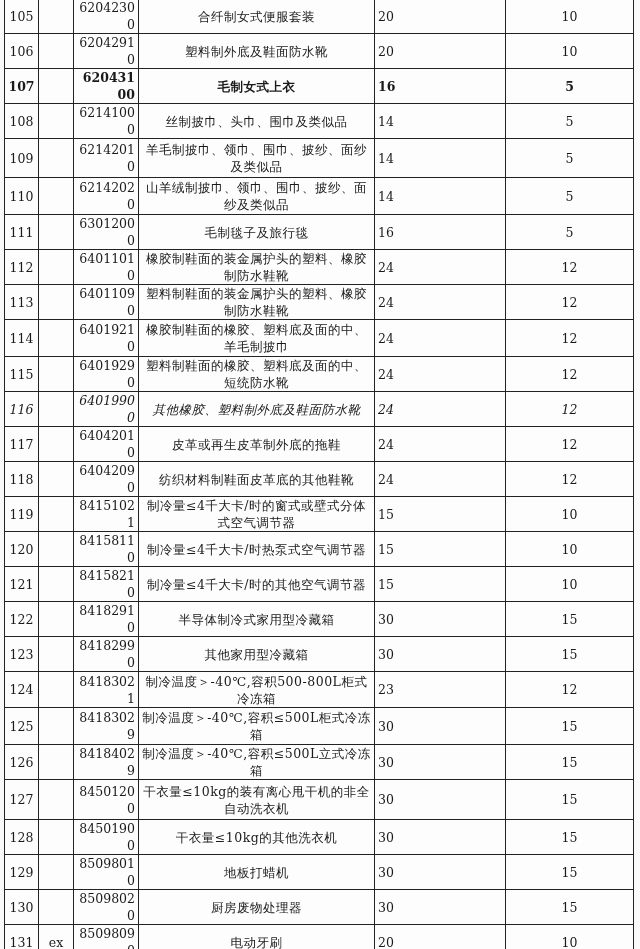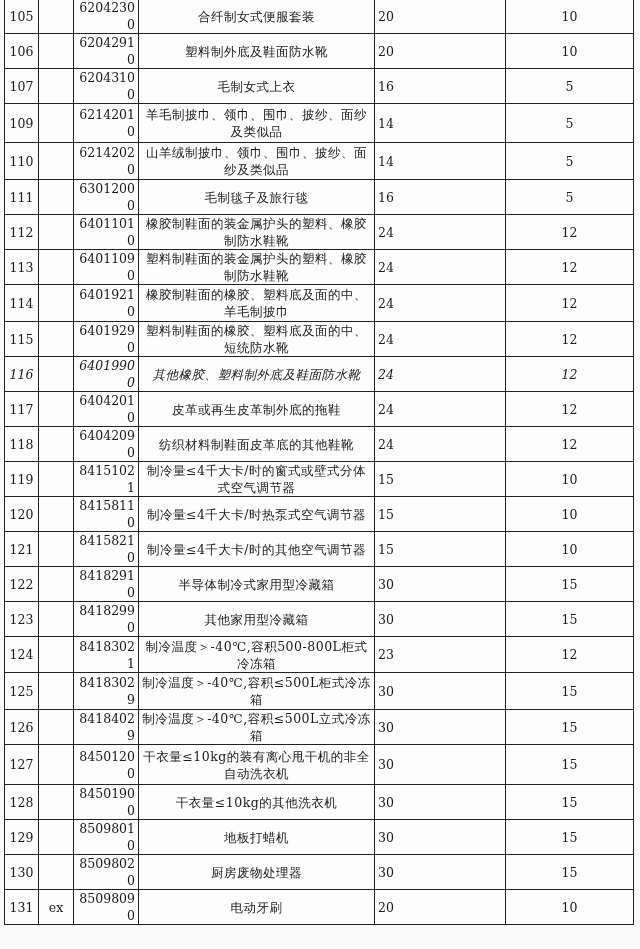--- a/index.html
+++ b/index.html
@@ -78,26 +78,34 @@
           <td class="c-tmp">10</td>
         </tr>
         <tr style="height: 19px;">
           <td class="c-no">106</td>
           <td class="c-ex"></td>
           <td class="c-code">62042910</td>
           <td class="c-desc">塑料制外底及鞋面防水靴</td>
           <td class="c-mfn">20</td>
           <td class="c-tmp">10</td>
         </tr>
-        <tr style="height: 19px;">
+        <tr style="height: 19px; font-weight: bold;">
           <td class="c-no">107</td>
           <td class="c-ex"></td>
           <td class="c-code">62043100</td>
           <td class="c-desc">毛制女式上衣</td>
           <td class="c-mfn">16</td>
+          <td class="c-tmp">5</td>
+        </tr>
+        <tr style="height: 20px;">
+          <td class="c-no">108</td>
+          <td class="c-ex"></td>
+          <td class="c-code">62141000</td>
+          <td class="c-desc">丝制披巾、头巾、围巾及类似品</td>
+          <td class="c-mfn">14</td>
           <td class="c-tmp">5</td>
         </tr>
         <tr style="height: 39px;">
           <td class="c-no">109</td>
           <td class="c-ex"></td>
           <td class="c-code">62142010</td>
           <td class="c-desc">羊毛制披巾、领巾、围巾、披纱、面纱及类似品</td>
           <td class="c-mfn">14</td>
           <td class="c-tmp">5</td>
         </tr>

